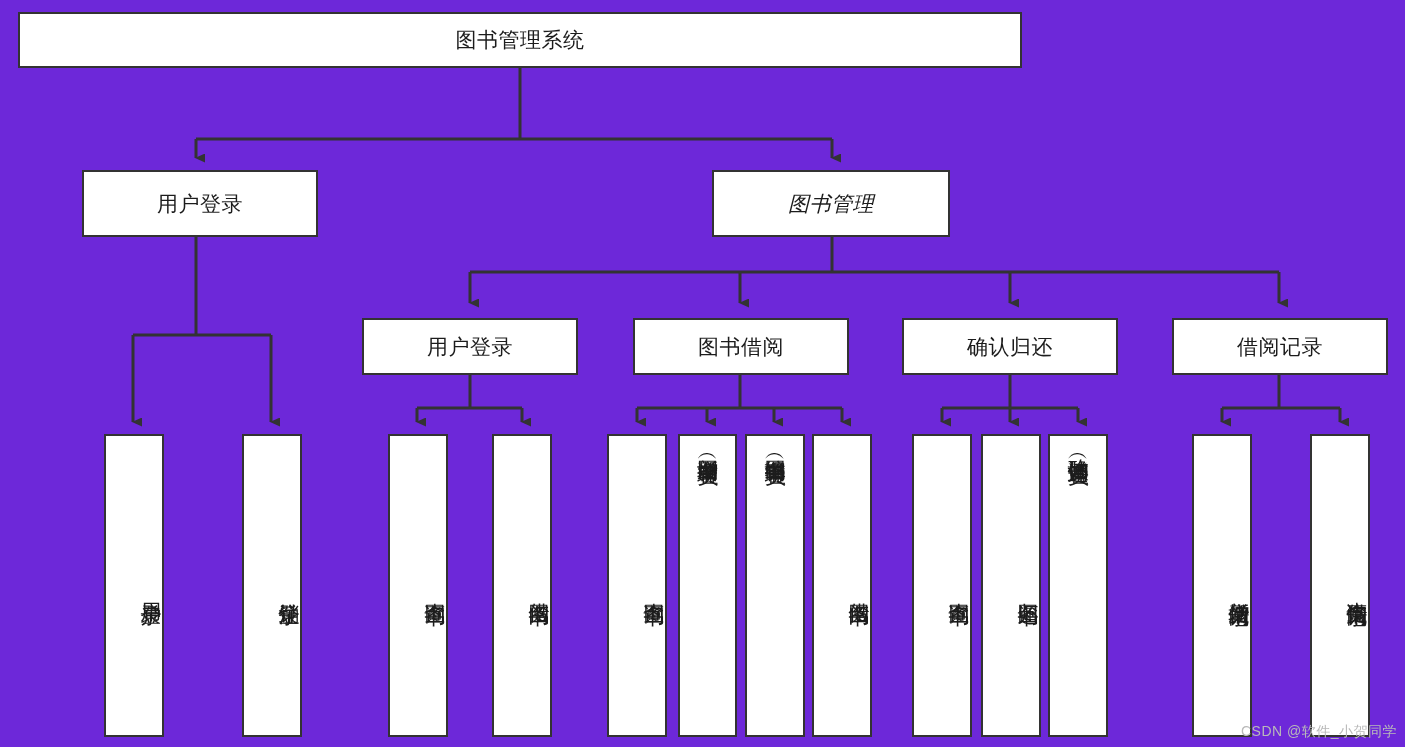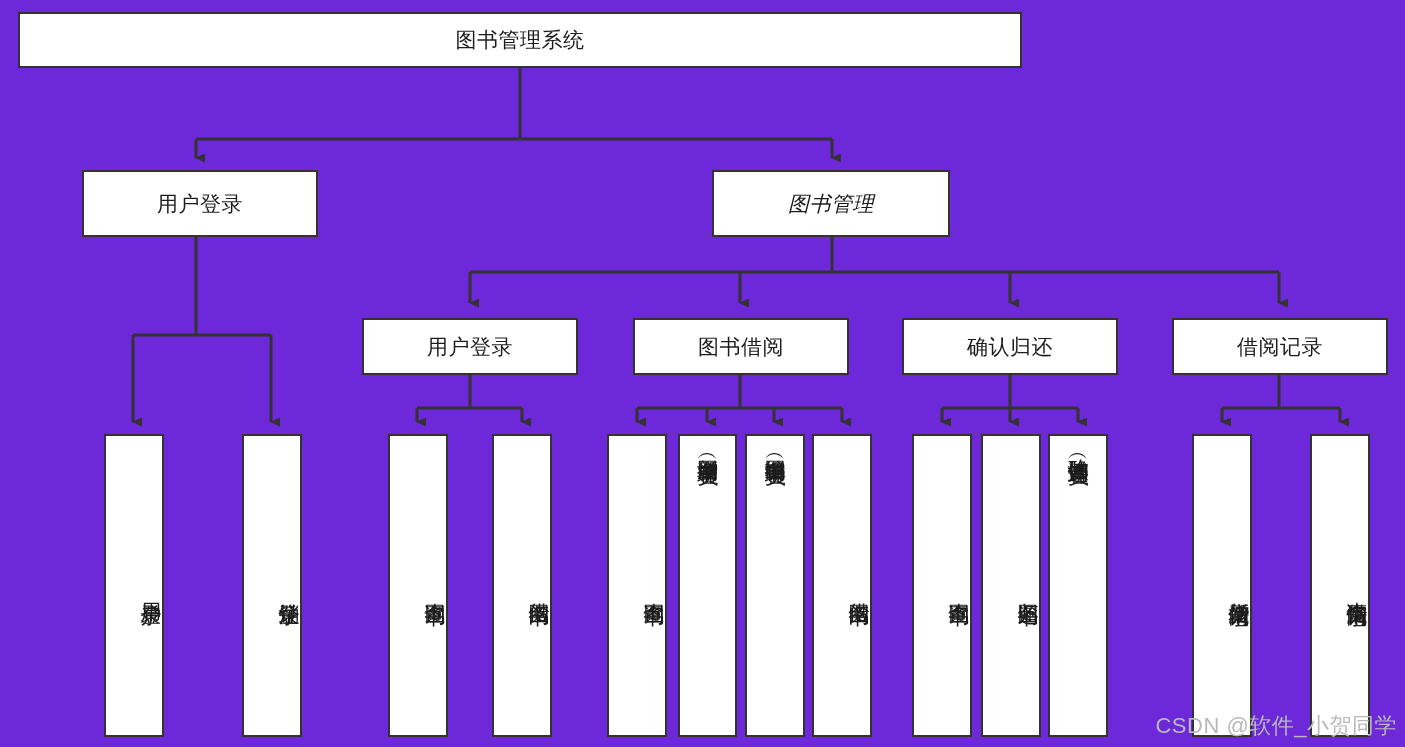--- a/index.html
+++ b/index.html
@@ -50,21 +50,21 @@
   }
   .node.v.toptext {
     justify-content: flex-start;
     align-items: center;
     padding-top: 6px;
   }
   #watermark {
     position: absolute;
     right: 8px;
     bottom: 6px;
-    font-size: 22px;
+    font-size: 14px;
     color: #b9b9b9;
     letter-spacing: 0.5px;
     user-select: none;
     white-space: nowrap;
   }
 </style>
 </head>
 <body>
 
 <div id="canvas">

